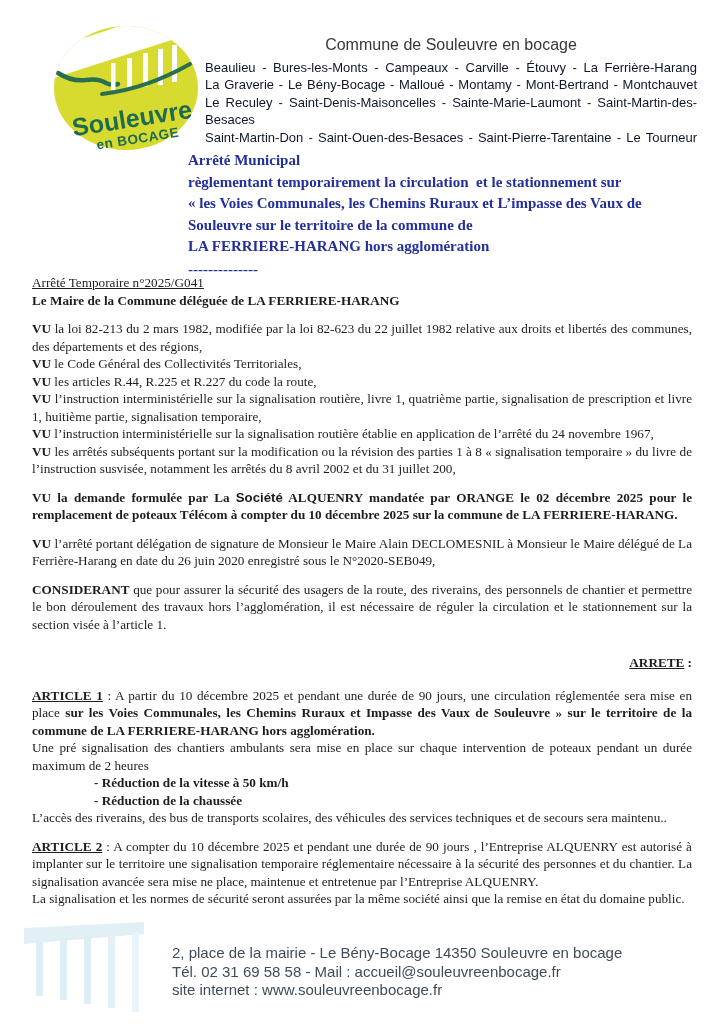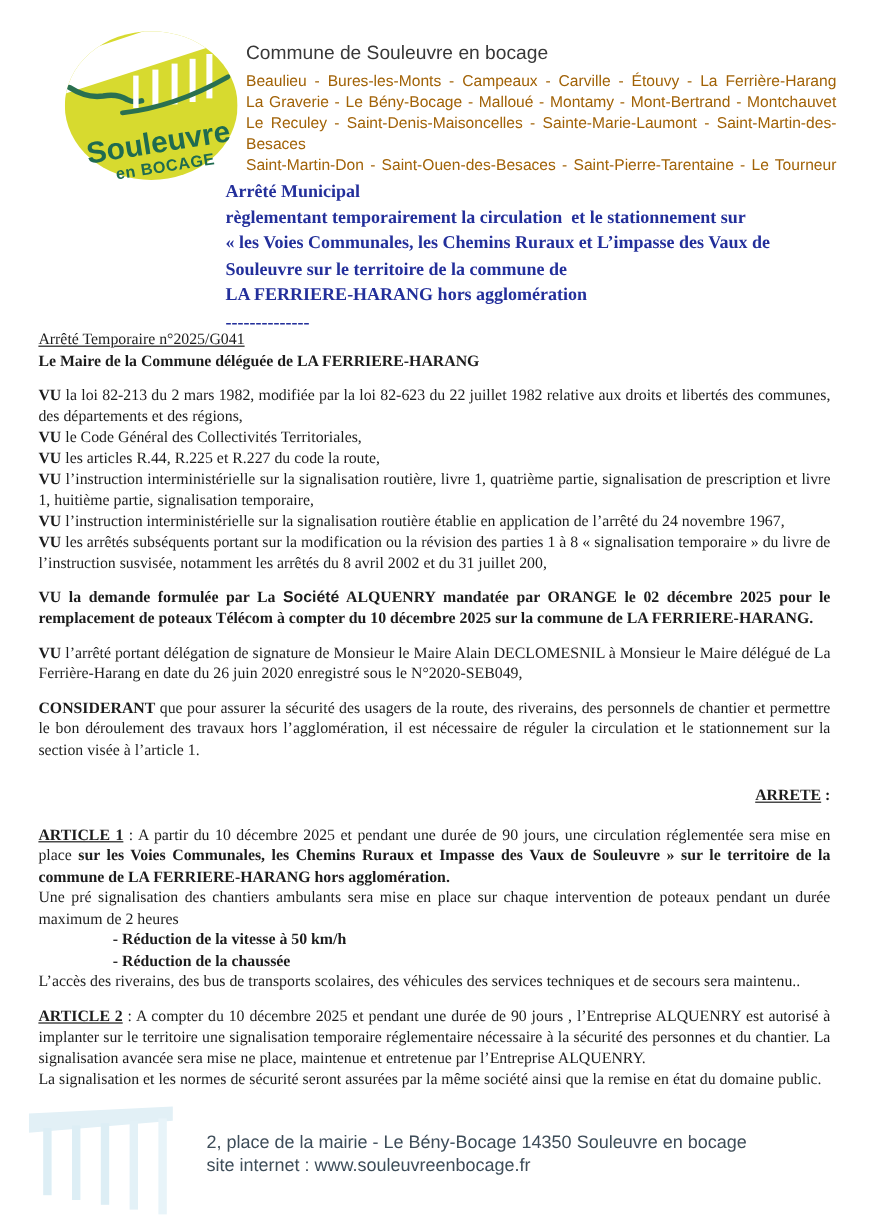--- a/index.html
+++ b/index.html
@@ -11,22 +11,22 @@
     color:#1d1d1d;
     overflow:hidden;
   }
 
   
   .logo { position:absolute; left:54px; top:26px; width:144px; height:124px; }
   .header-block {
     position:absolute; left:205px; top:36px; width:492px;
     font-family:"Liberation Sans", sans-serif; color:#3c3c3c;
   }
-  .commune-title { font-size:16px; text-align:left; margin-bottom:5px; color:#383838; }
-  .commune-line  { font-size:13px; line-height:17.4px; text-align:justify; text-align-last:justify; color:#a16207; }
+  .commune-title { font-size:16px; text-align:center; margin-bottom:5px; color:#383838; }
+  .commune-line  { font-size:13px; line-height:17.4px; text-align:justify; text-align-last:justify; color:#0f172a; }
 
   
   .title-block {
     position:absolute; left:188px; top:150px; width:512px;
     text-align:left; color:#232f9b; font-weight:bold;
     font-size:15px; line-height:21.5px;
   }
   .title-line { white-space:pre-wrap; }
   .title-separator { font-weight:bold; letter-spacing:0px; margin-top:1px; }
 
@@ -129,14 +129,15 @@
     <rect x="12" y="20" width="7" height="56" fill="#ddeef5"></rect>
     <rect x="36" y="18" width="7" height="62" fill="#ddeef5"></rect>
     <rect x="60" y="16" width="7" height="68" fill="#ddeef5"></rect>
     <rect x="84" y="14" width="7" height="74" fill="#e3f1f7"></rect>
     <rect x="108" y="12" width="7" height="80" fill="#e8f4f9"></rect>
   </svg>
 </div>
 
 <div class="footer-block">
   <div>2, place de la mairie - Le Bény-Bocage 14350 Souleuvre en bocage</div>
+  <div>Tél. 02 31 69 58 58 - Mail : accueil@souleuvreenbocage.fr</div>
   <div>site internet : www.souleuvreenbocage.fr</div>
 </div>
 
 </body></html>

